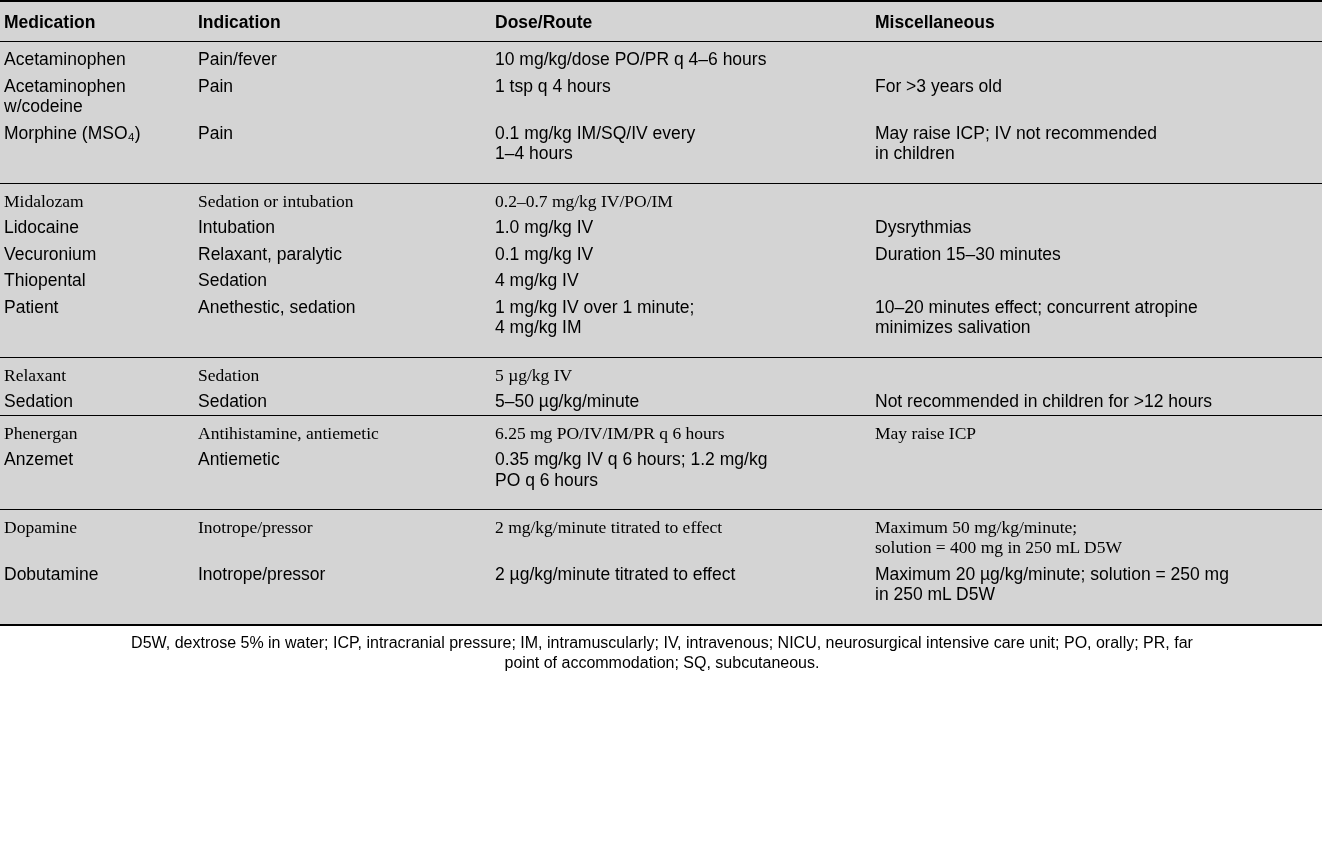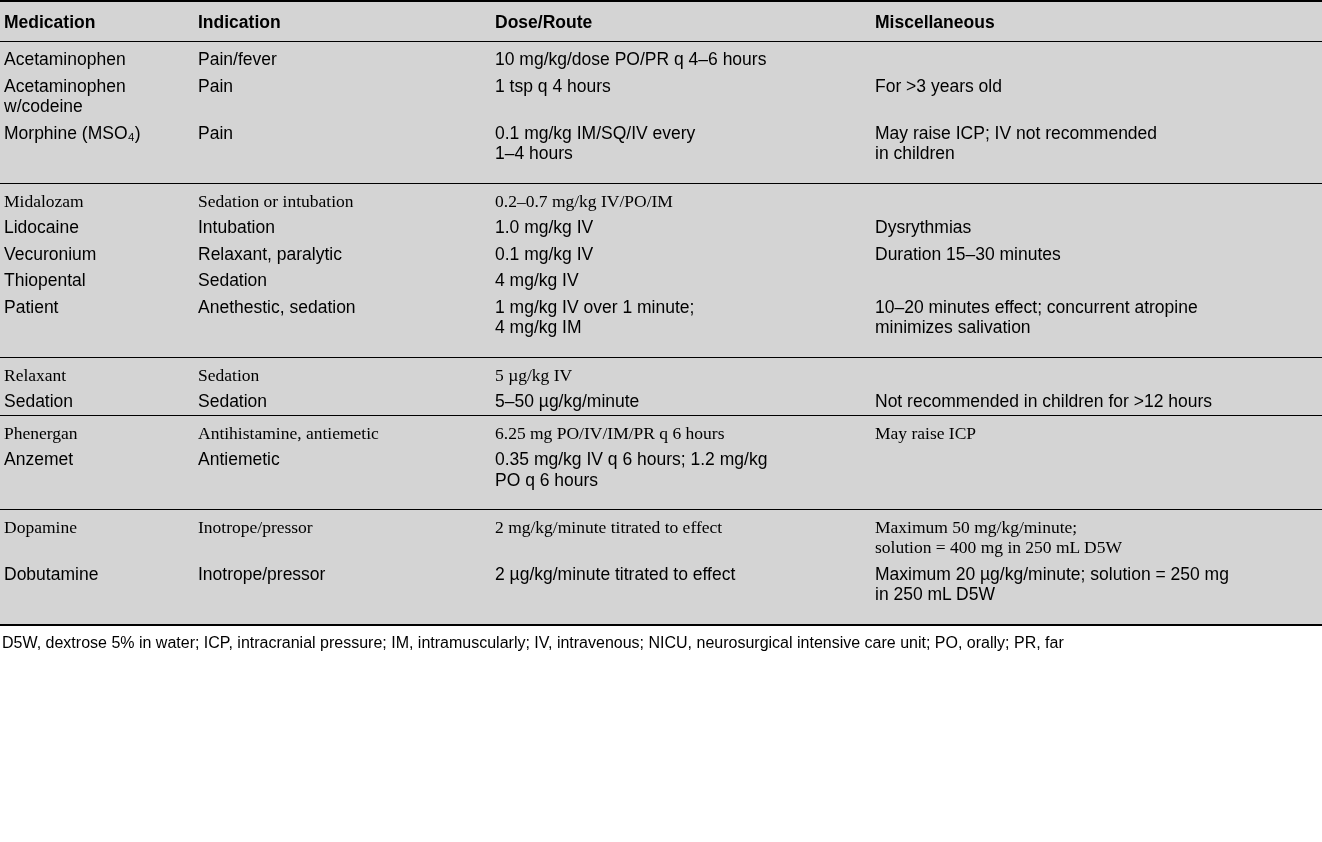--- a/index.html
+++ b/index.html
@@ -83,20 +83,21 @@
   col.c-ind  { width: 297px; }
   col.c-dose { width: 380px; }
   col.c-misc { width: auto; }
   th.c-med, td.c-med   { padding-left: 14px; }
   
   .footnote {
     padding: 7px 0 0 2px;
     font-size: 16px;
     line-height: 1.28;
     white-space: nowrap;
+    text-align: center;
   }
   .footnote .ln { display: block; }
 </style>
 </head>
 <body>
 
 <div class="page">
 
 
   <div class="tbl-wrap">
@@ -199,15 +200,16 @@
             <td>Inotrope/pressor</td>
             <td>2 µg/kg/minute titrated to effect</td>
             <td>Maximum 20 µg/kg/minute; solution = 250 mg<br>in 250 mL D5W</td>
           </tr>
         </tbody>
     </table>
   </div>
 
   <div class="footnote">
     <span class="ln">D5W, dextrose 5% in water; ICP, intracranial pressure; IM, intramuscularly; IV, intravenous; NICU, neurosurgical intensive care unit; PO, orally; PR, far</span>
+    <span class="ln">point of accommodation; SQ, subcutaneous.</span>
   </div>
 
 </div>
 
 </body></html>

